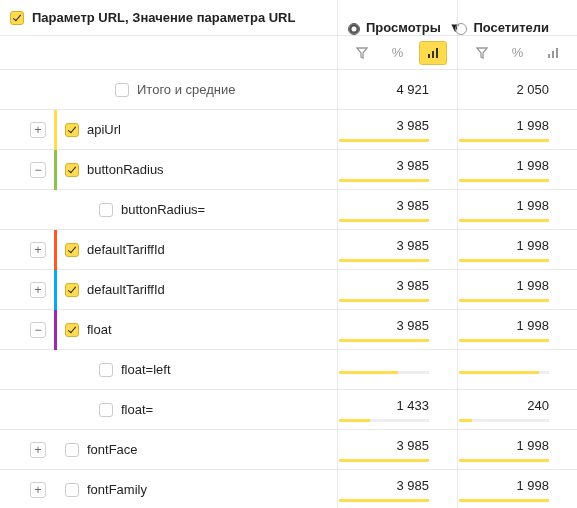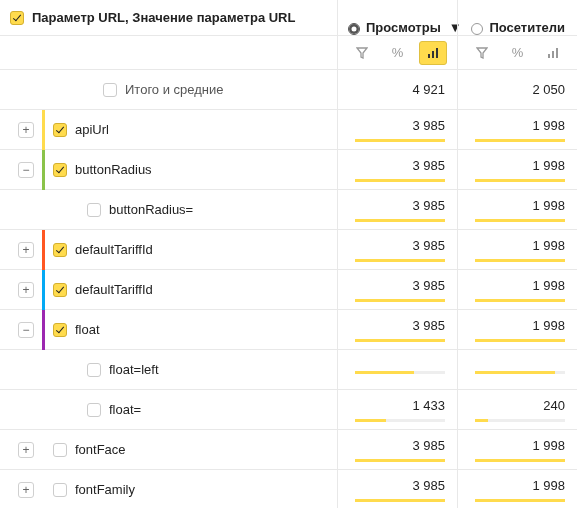--- a/index.html
+++ b/index.html
@@ -25,21 +25,21 @@
     min-width: 0;
   }
   .col-metric {
     width: 120px;
     flex: 0 0 120px;
     border-left: 1px solid #e8e8e8;
     display: flex;
     flex-direction: column;
     justify-content: center;
     align-items: flex-end;
-    padding: 0 12px;
+    padding: 0 28px;
     height: 100%;
   }
   .hdr-label {
     display: flex;
     align-items: center;
     gap: 6px;
     font-weight: 700;
   }
   .sort-arrow { margin-left: 2px; }
   .radio {
@@ -105,21 +105,21 @@
     font-size: 12px; line-height: 1;
     color: #666; cursor: pointer;
     flex: 0 0 auto;
   }
   .expander-ph { width: 16px; height: 16px; flex: 0 0 auto; }
   .marker {
     width: 3px; height: 40px;
     flex: 0 0 auto;
   }
   .row { height: 40px; }
-  .row .col-dim { gap: 8px; padding-left: 0; }
+  .row .col-dim { gap: 8px; padding-left: 12px; }
   .row .dim-pad { width: 10px; flex: 0 0 auto; }
   .label { white-space: nowrap; overflow: hidden; text-overflow: ellipsis; }
   .value-cell {
     width: 100%;
     text-align: right;
   }
   .bar-track {
     height: 3px; width: 90px;
     background: #eee;
     margin-top: 6px;

